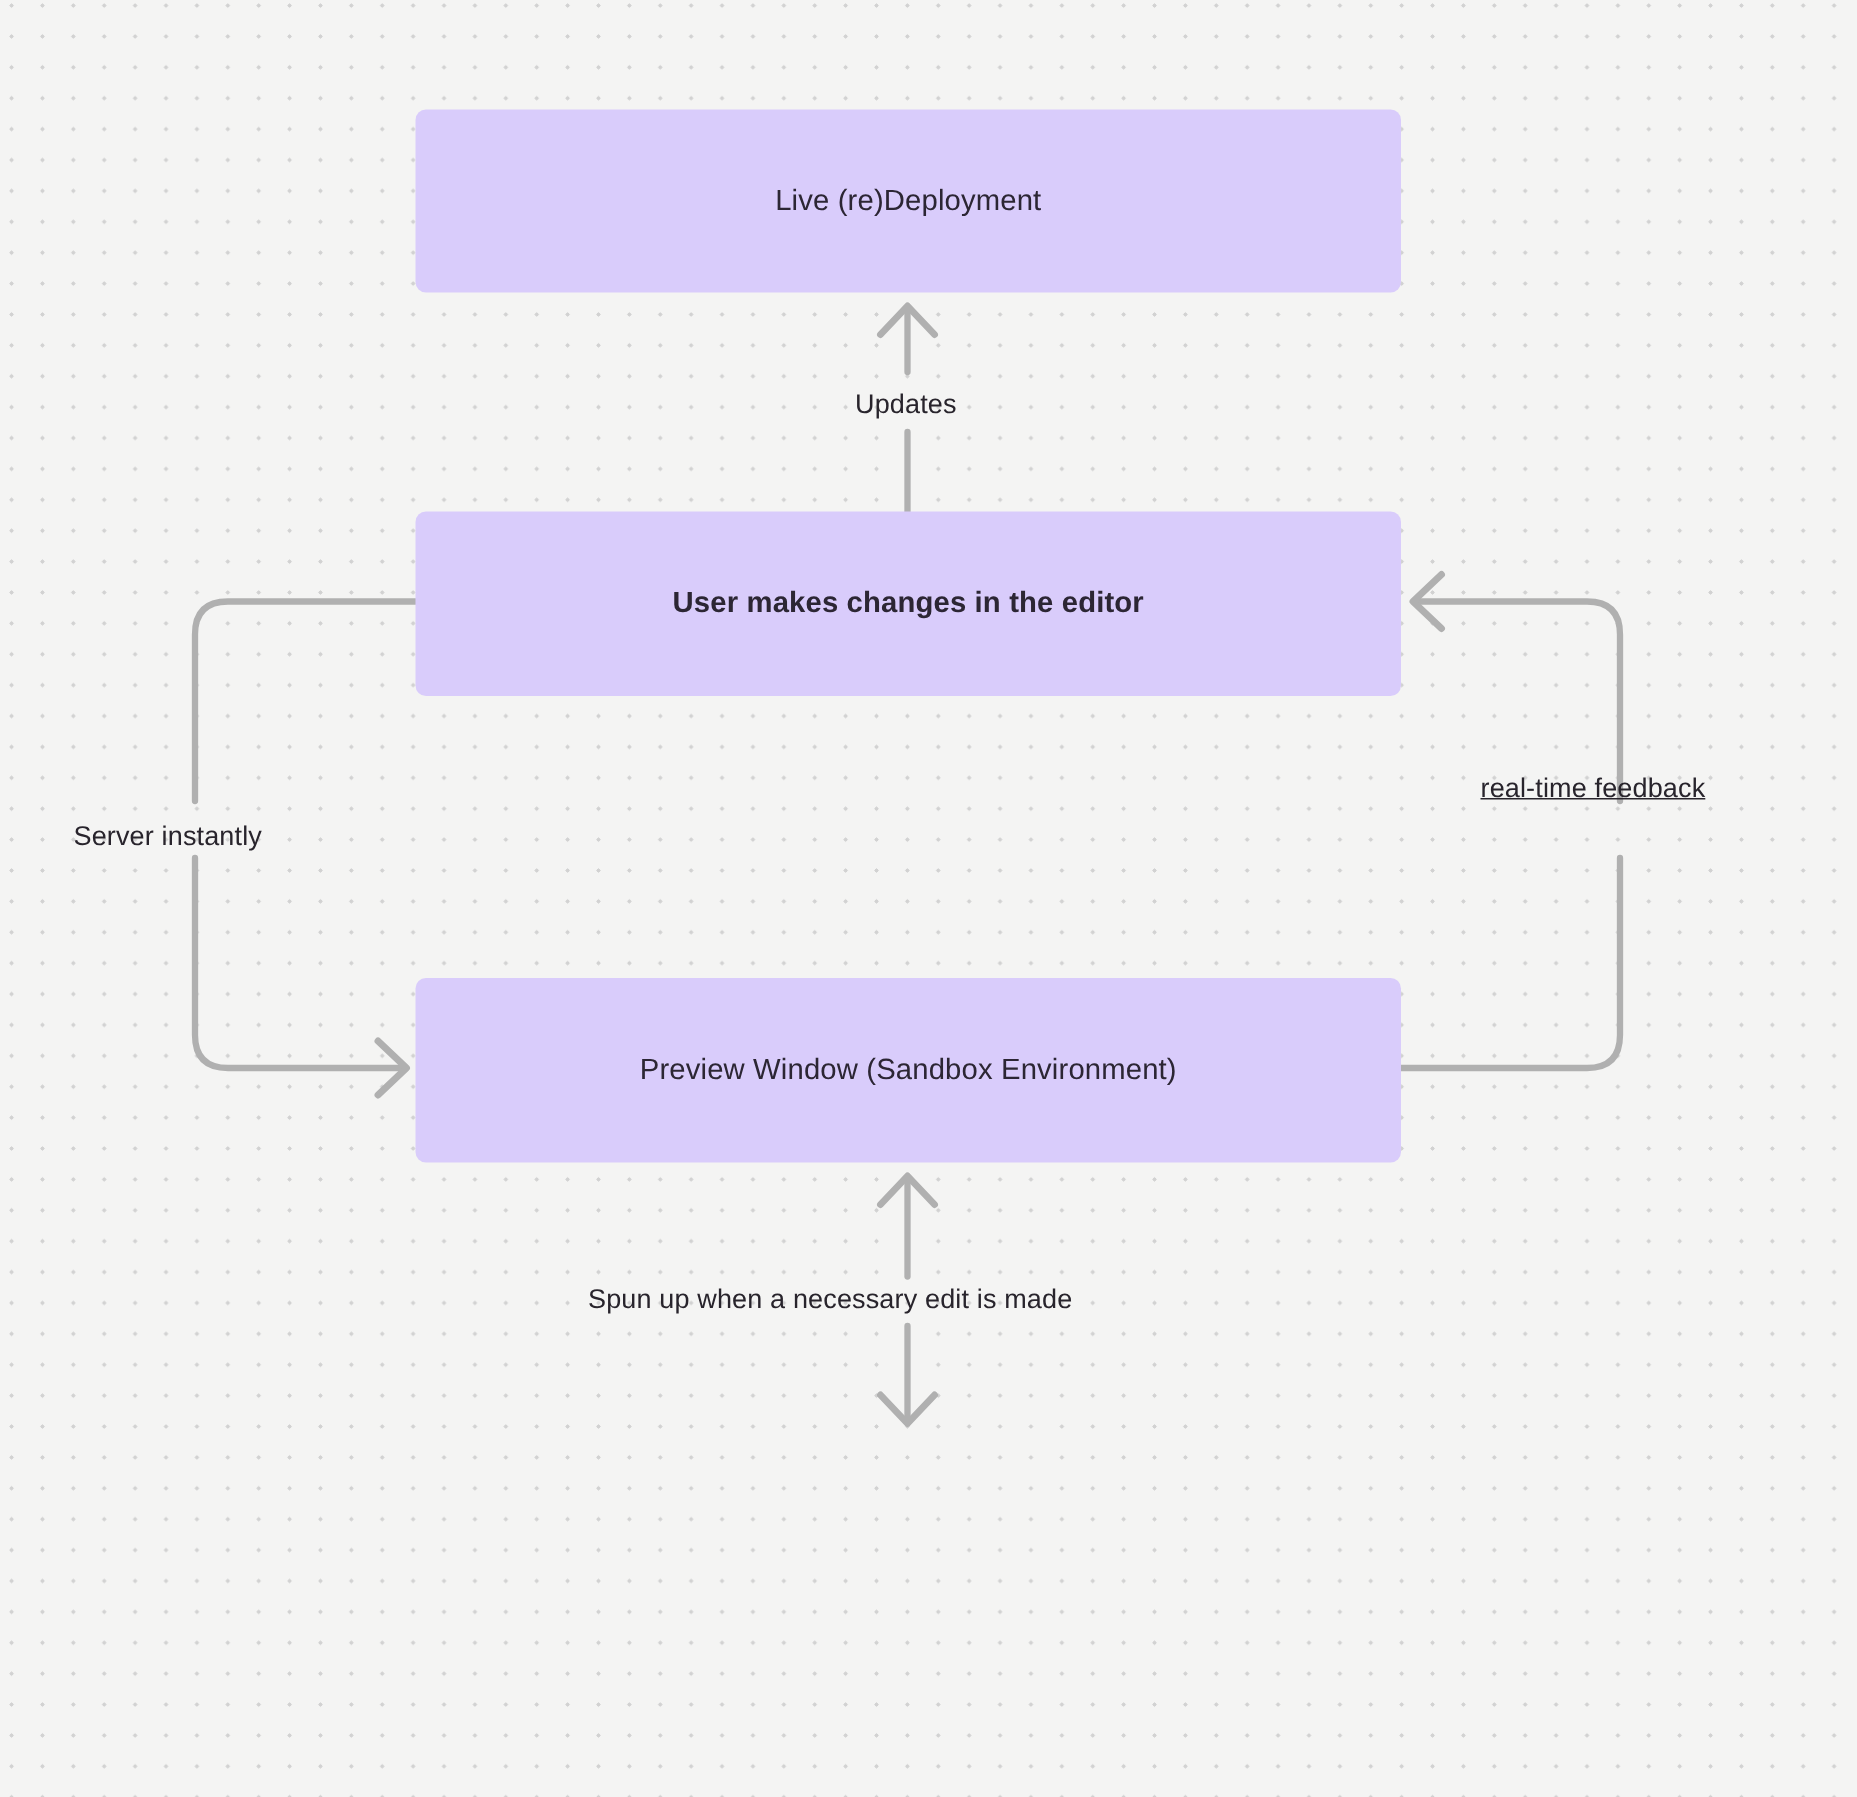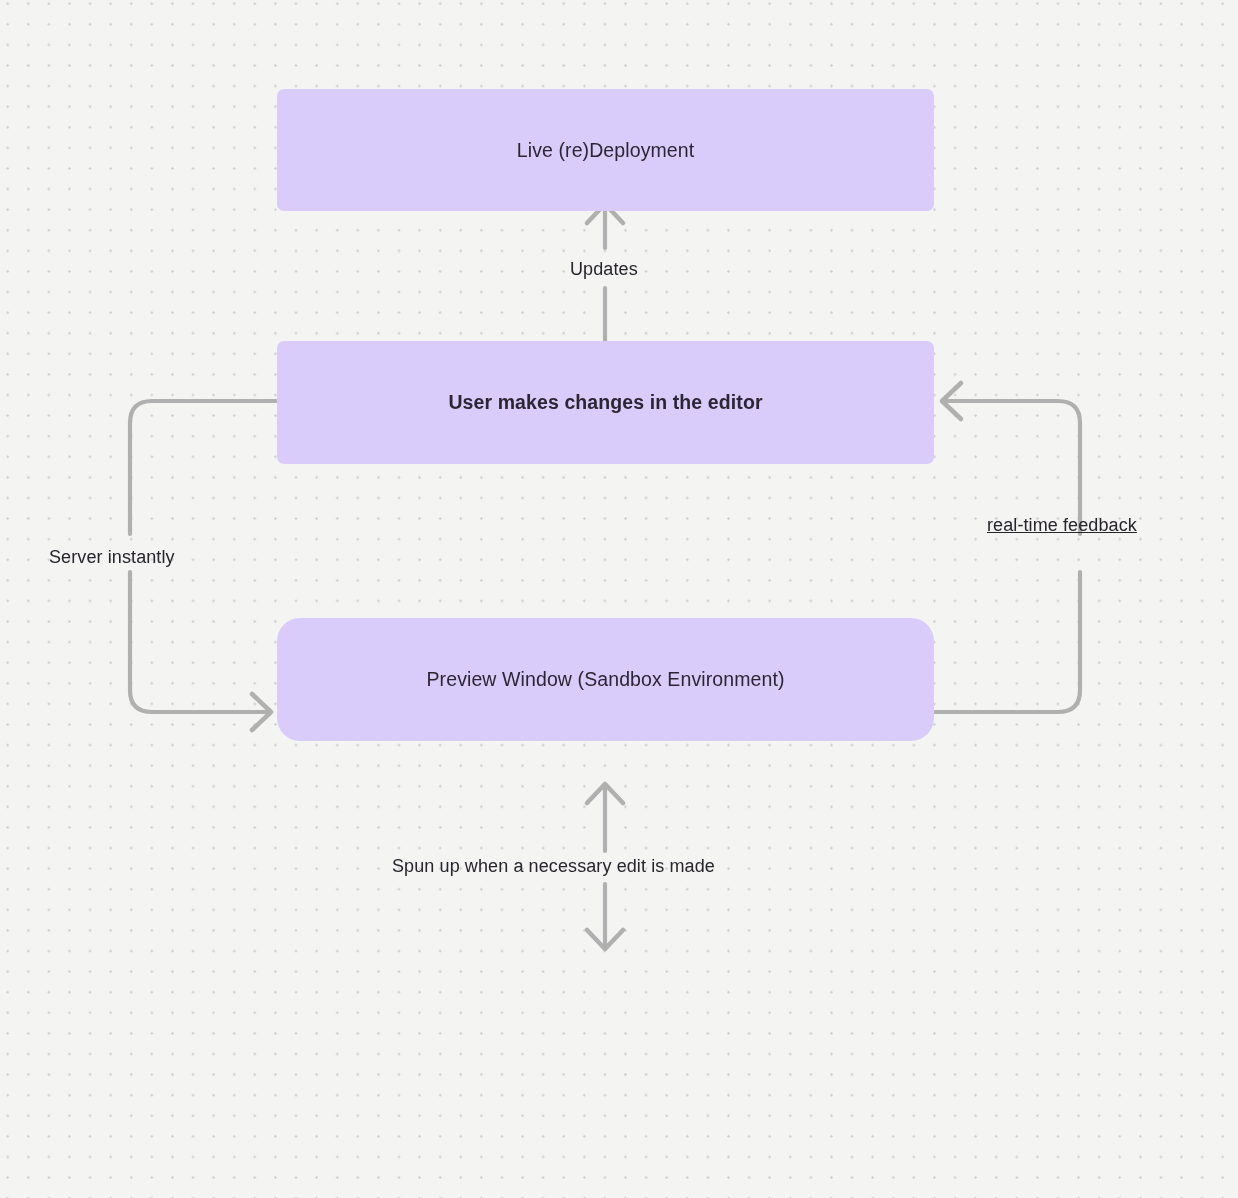--- a/index.html
+++ b/index.html
@@ -30,23 +30,23 @@
   }
   .node-label {
     font-size: 19.5px;
     color: #2c2634;
     letter-spacing: 0.1px;
     text-align: center;
     line-height: 1.25;
     white-space: nowrap;
   }
 
-  #node-live       { left: 277px; top: 73px;  width: 657px; height: 122px; margin-top: 16px; }
+  #node-live       { left: 277px; top: 73px;  width: 657px; height: 122px; }
   #node-user       { left: 277px; top: 341px; width: 657px; height: 123px; font-weight: bold; }
-  #node-preview    { left: 277px; top: 618px; width: 657px; height: 123px; border-radius: 23px; }
+  #node-preview    { left: 277px; top: 652px; width: 657px; height: 123px; }
   #node-devserver  { left: 277px; top: 959px; width: 657px; height: 123px; }
 
   #edges {
     position: absolute;
     left: 0; top: 0;
     width: 1238px;
     height: 1198px;
     pointer-events: none;
   }
 

